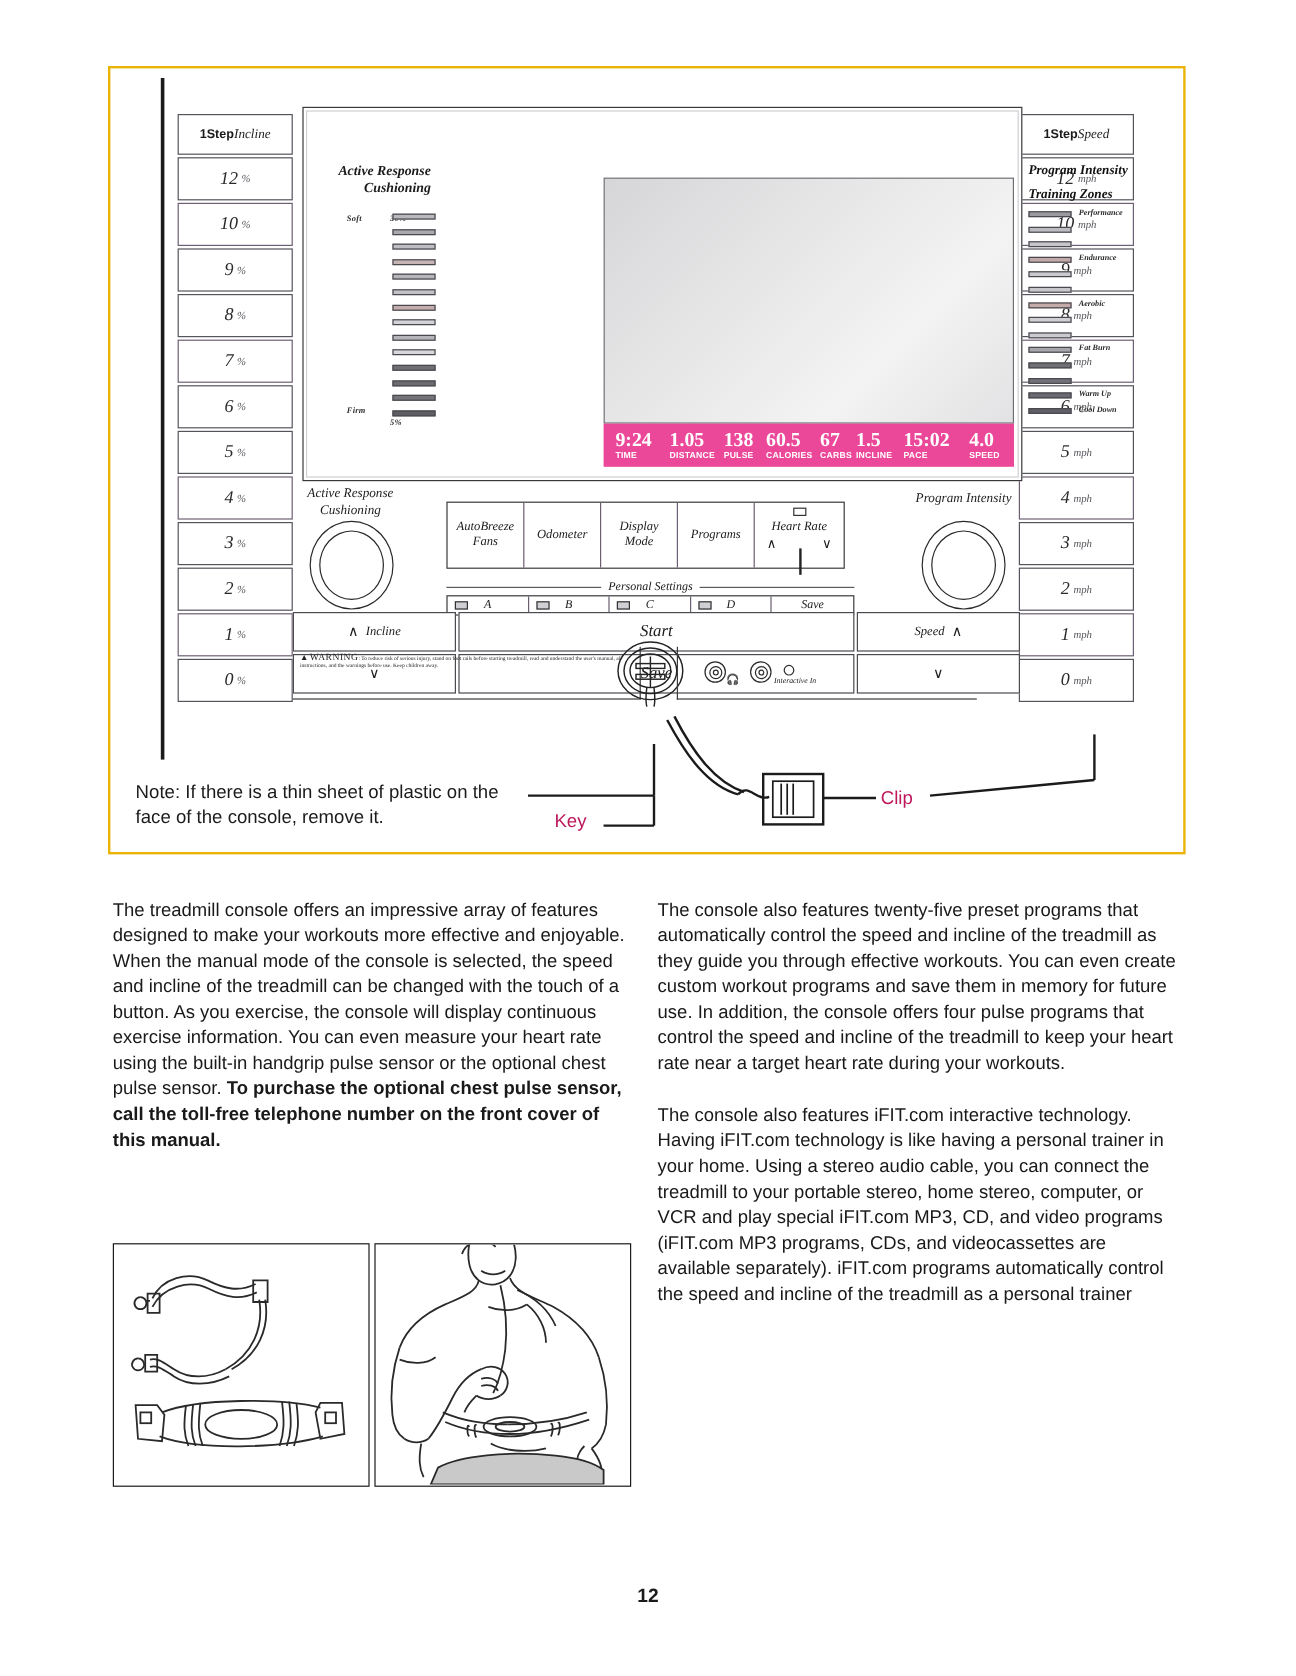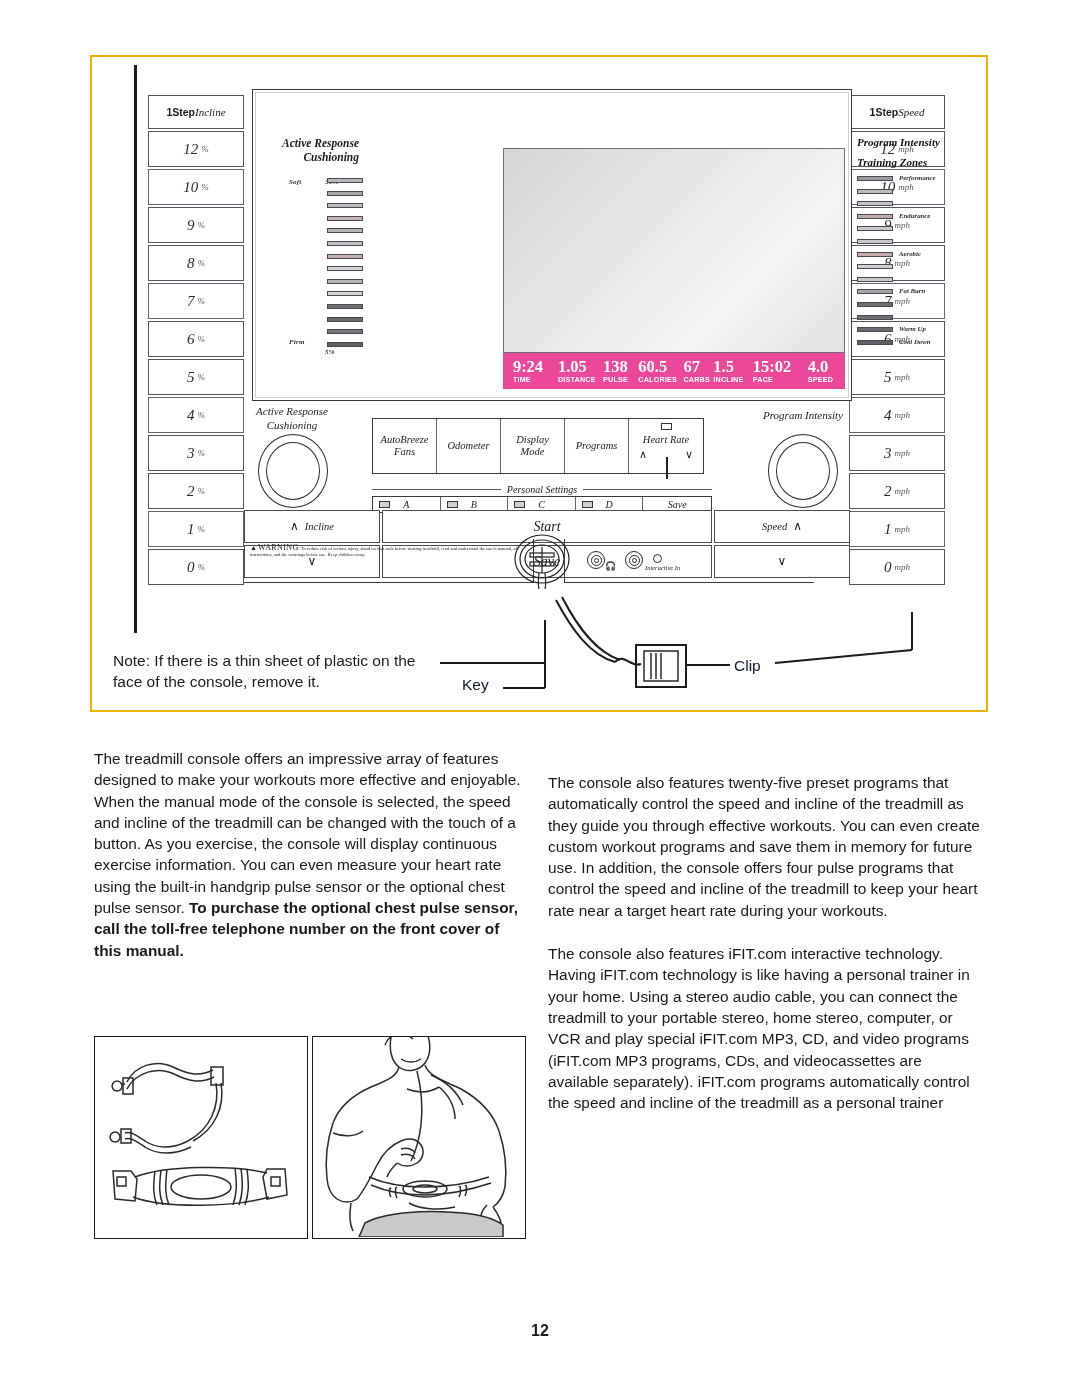--- a/index.html
+++ b/index.html
@@ -452,38 +452,37 @@
     left: 113px;
     top: 650px;
     width: 330px;
     font-size: 15.5px;
     line-height: 21px;
     color: #1b1b1b;
   }
   .callout-lbl {
     position: absolute;
     font-size: 15.5px;
-    color: #0f172a;
+    color: #be185d;
   }
   #lbl-key { left: 462px; top: 676px; }
   #lbl-clip { left: 734px; top: 657px; }
 
   
   #col-left {
     position: absolute;
     left: 94px;
     top: 748px;
     width: 432px;
   }
   #col-right {
     position: absolute;
     left: 548px;
     top: 748px;
     width: 438px;
-    margin-top: 24px;
   }
   h2.section-title {
     margin: 0 0 22px 0;
     font-size: 16px;
     font-weight: bold;
     letter-spacing: .3px;
   }
   p.body {
     margin: 0 0 22px 0;
     font-size: 15.4px;

